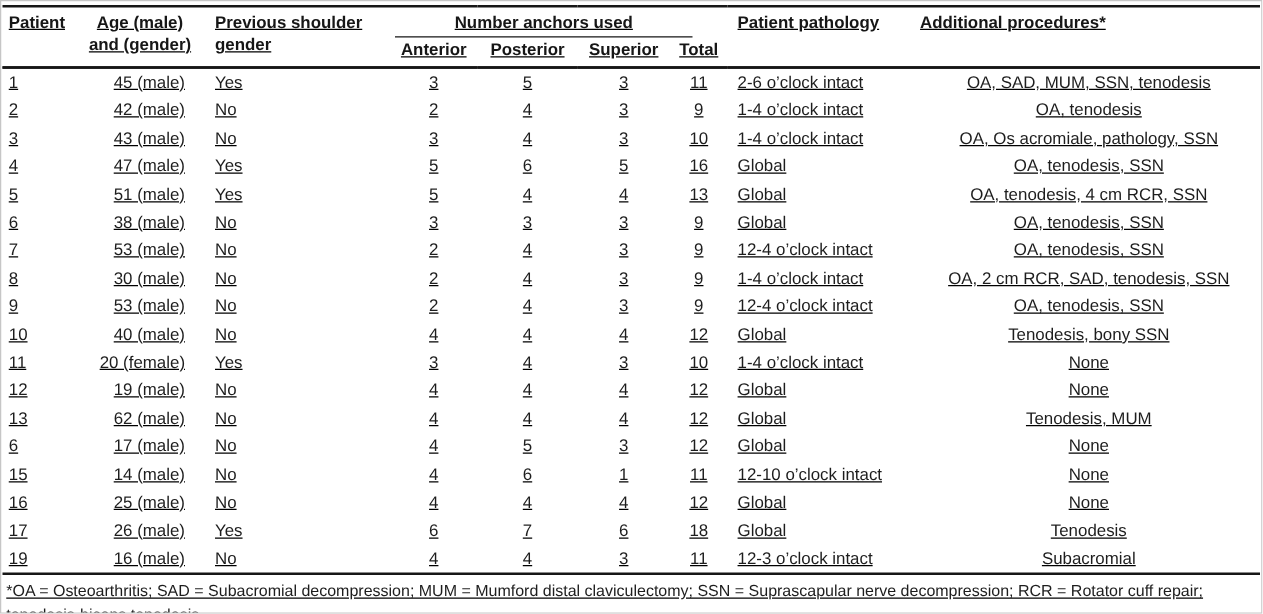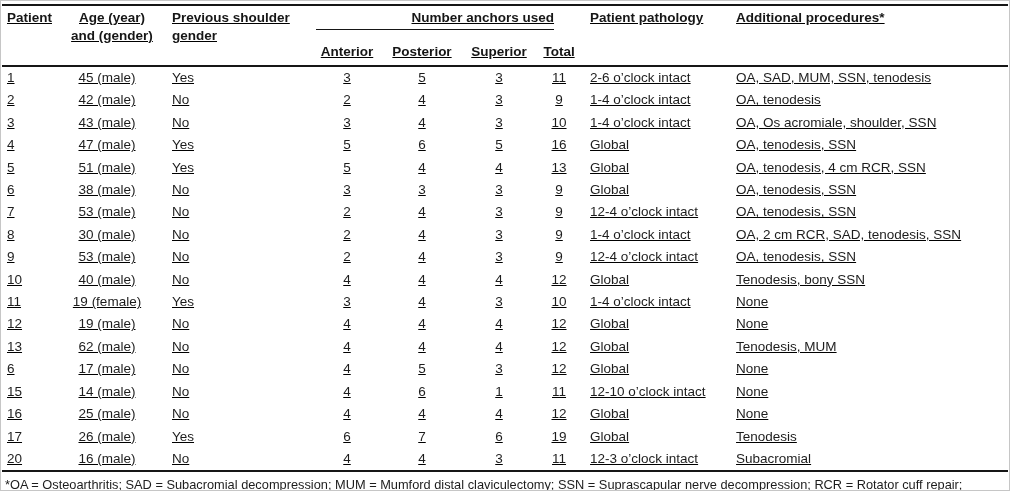--- a/index.html
+++ b/index.html
@@ -31,41 +31,41 @@
     white-space:nowrap;
     overflow:hidden;
   }
   thead tr.sub th{padding-top:0;padding-bottom:4px;vertical-align:bottom;}
   th.h-left{text-align:left;}
   th.h-center{text-align:center;}
   th.h-patient{padding-left:5px;}
   th.h-group{padding-top:3px;}
   .group-underline{
     border-bottom:1.5px solid #161616;
-    margin:0 26px 12px 2px;
+    margin:0 26px 0 2px;
     padding-bottom:2px;
-    text-align:right;
+    text-align:center;
   }
   tbody td{
     font-size:13.5px;
     color:#1d1d1d;
     height:22.4px;
     line-height:22.4px;
     padding:0 2px;
     white-space:nowrap;
     overflow:hidden;
   }
   td.al{text-align:left;}
-  td.ar{text-align:center;}
+  td.ar{text-align:right;}
   td.ac{text-align:center;}
   td.c-patient{padding-left:5px;}
   td.c-age{padding-right:12px;}
   td.c-prev{padding-left:12px;}
   td.c-labrum{padding-left:8px;}
-  td.c-additional{padding-left:8px;}
+  td.c-additional{padding-left:8px;text-align:center;}
   .footnote{
     margin:0 1px;
     border-top:2px solid #161616;
     padding:4px 4px 0 3px;
     font-size:12.8px;
     line-height:18.5px;
     color:#1d1d1d;
   }
 </style>
 </head>
@@ -81,21 +81,21 @@
         <col style="width:80px">
         <col style="width:74px">
       <col style="width:46px">
         <col style="width:146px">
         <col style="width:280px">
     </colgroup>
     <thead>
       <tr>
         <th rowspan="2" class="h-left h-patient">Patient</th>
         <th rowspan="2" class="h-center">
-          <span>Age (year)</span><br>
+          <span>Age (male)</span><br>
           <span>and (gender)</span>
         </th>
         <th rowspan="2" class="h-left" style="padding-left:12px;">
           <span>Previous shoulder</span><br>
           <span>gender</span>
         </th>
         <th colspan="4" class="h-center h-group">
           <div class="group-underline">Number anchors used</div>
         </th>
         <th rowspan="2" class="h-left" style="padding-left:8px;">Patient pathology</th>
@@ -133,21 +133,21 @@
         </tr>
         <tr>
           <td class="al c-patient">3</td>
           <td class="ar c-age">43 (male)</td>
           <td class="al c-prev">No</td>
           <td class="ac">3</td>
           <td class="ac">4</td>
           <td class="ac">3</td>
           <td class="ac">10</td>
           <td class="al c-labrum">1-4 o’clock intact</td>
-          <td class="al c-additional">OA, Os acromiale, shoulder, SSN</td>
+          <td class="al c-additional">OA, Os acromiale, pathology, SSN</td>
         </tr>
         <tr>
           <td class="al c-patient">4</td>
           <td class="ar c-age">47 (male)</td>
           <td class="al c-prev">Yes</td>
           <td class="ac">5</td>
           <td class="ac">6</td>
           <td class="ac">5</td>
           <td class="ac">16</td>
           <td class="al c-labrum">Global</td>
@@ -214,21 +214,21 @@
           <td class="al c-prev">No</td>
           <td class="ac">4</td>
           <td class="ac">4</td>
           <td class="ac">4</td>
           <td class="ac">12</td>
           <td class="al c-labrum">Global</td>
           <td class="al c-additional">Tenodesis, bony SSN</td>
         </tr>
         <tr>
           <td class="al c-patient">11</td>
-          <td class="ar c-age">19 (female)</td>
+          <td class="ar c-age">20 (female)</td>
           <td class="al c-prev">Yes</td>
           <td class="ac">3</td>
           <td class="ac">4</td>
           <td class="ac">3</td>
           <td class="ac">10</td>
           <td class="al c-labrum">1-4 o’clock intact</td>
           <td class="al c-additional">None</td>
         </tr>
         <tr>
           <td class="al c-patient">12</td>
@@ -285,26 +285,26 @@
           <td class="al c-labrum">Global</td>
           <td class="al c-additional">None</td>
         </tr>
         <tr>
           <td class="al c-patient">17</td>
           <td class="ar c-age">26 (male)</td>
           <td class="al c-prev">Yes</td>
           <td class="ac">6</td>
           <td class="ac">7</td>
           <td class="ac">6</td>
-          <td class="ac">19</td>
+          <td class="ac">18</td>
           <td class="al c-labrum">Global</td>
           <td class="al c-additional">Tenodesis</td>
         </tr>
         <tr>
-          <td class="al c-patient">20</td>
+          <td class="al c-patient">19</td>
           <td class="ar c-age">16 (male)</td>
           <td class="al c-prev">No</td>
           <td class="ac">4</td>
           <td class="ac">4</td>
           <td class="ac">3</td>
           <td class="ac">11</td>
           <td class="al c-labrum">12-3 o’clock intact</td>
           <td class="al c-additional">Subacromial</td>
         </tr>
       </tbody>

